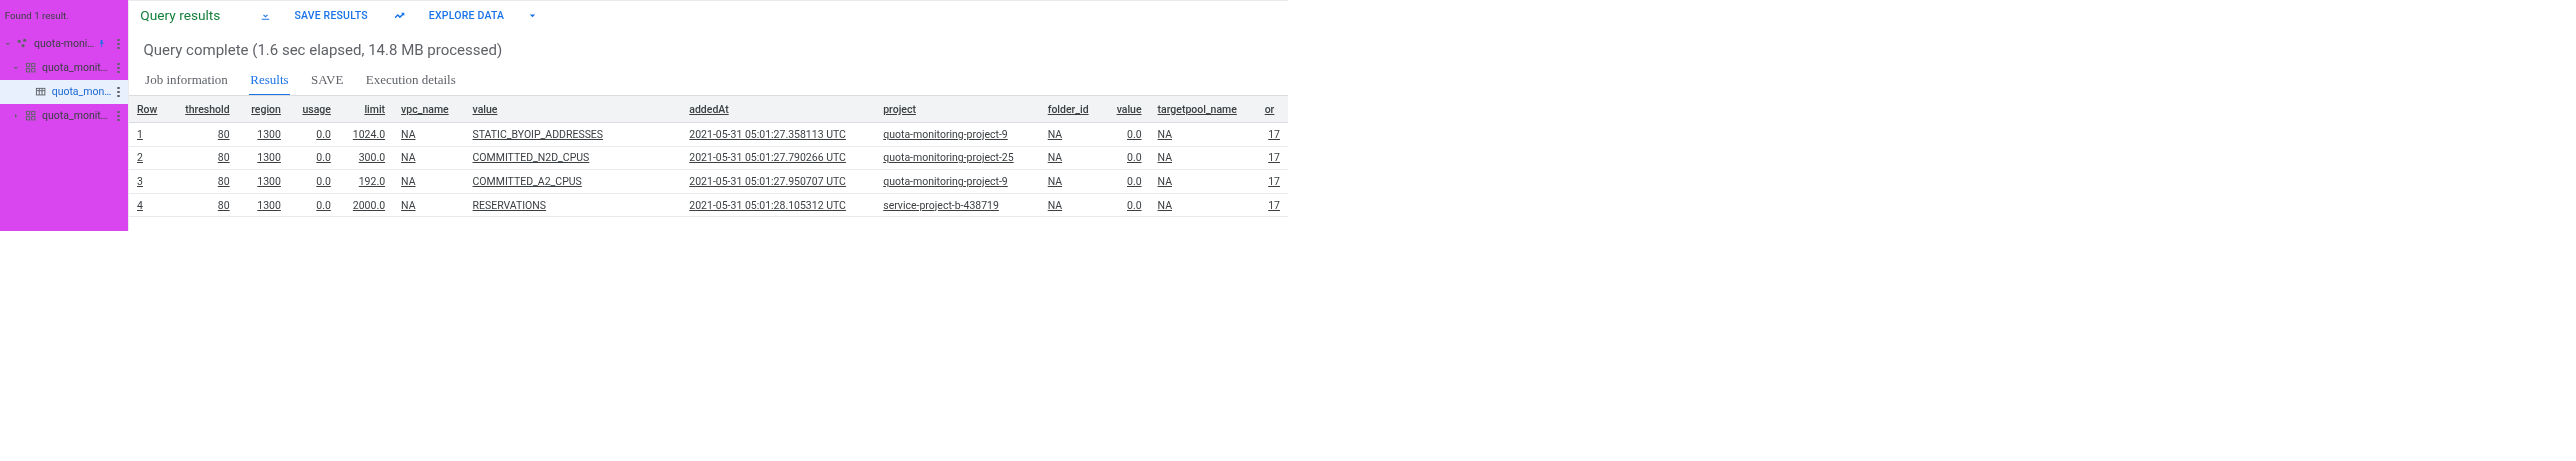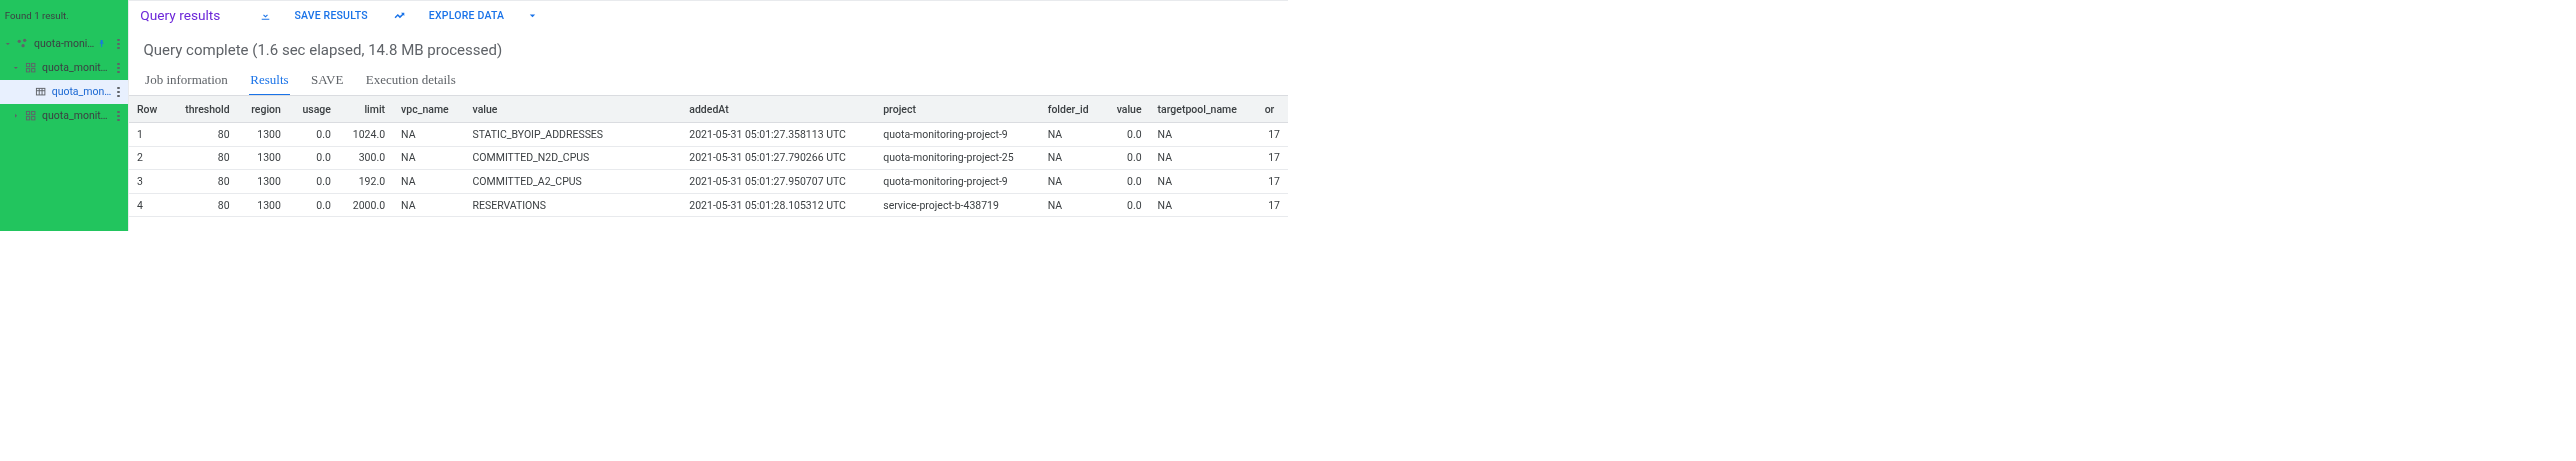--- a/index.html
+++ b/index.html
@@ -11,21 +11,21 @@
       display: flex;
       width: 1288px;
       height: 231px;
       overflow: hidden;
     }
     .sidebar {
       width: 129px;
       min-width: 129px;
       border-right: 0.8px solid #e8eaed;
       padding-top: 6.4px;
-      background: #22c55e;
+      background: #d946ef;
     }
     .found-text {
       font-size: 9.7px;
       color: #3c4043;
       padding: 3.2px 4.8px 8px 4.8px;
     }
     .tree { margin-top: 3.2px; }
     .tree-row {
       display: flex;
       align-items: center;
@@ -82,21 +82,21 @@
       border-top: 0.8px solid #e8eaed;
     }
     .results-header {
       display: flex;
       align-items: center;
       padding: 6.4px 11.3px 3.2px 11.3px;
       gap: 26px;
     }
     .results-title {
       font-size: 13.7px;
-      color: #6d28d9;
+      color: #15803d;
       font-weight: 400;
       margin-right: 13px;
     }
     .action-btn {
       display: flex;
       align-items: center;
       gap: 22px;
       color: #1a73e8;
       font-size: 10.5px;
       font-weight: 500;
@@ -123,21 +123,21 @@
       color: #5f6368;
       cursor: pointer;
       border-bottom: 1.6px solid transparent;
       font-family: Liberation Serif, serif;
     }
     .tab.active {
       color: #1a73e8;
       border-bottom: 1.6px solid #1a73e8;
       font-weight: 500;
     }
-    .table-wrap { overflow-x: auto; }
+    .table-wrap { overflow-x: auto; text-decoration: underline; }
     table {
       border-collapse: collapse;
       font-size: 10.5px;
       width: auto;
       min-width: 100%;
     }
     thead th {
       background: #f1f3f4;
       text-align: left;
       font-weight: 500;

